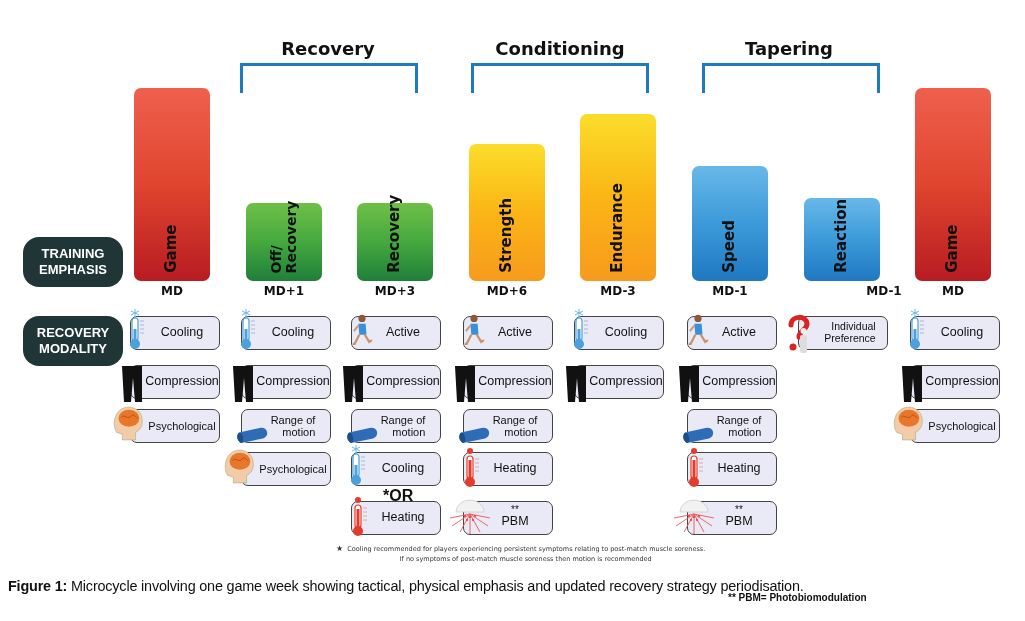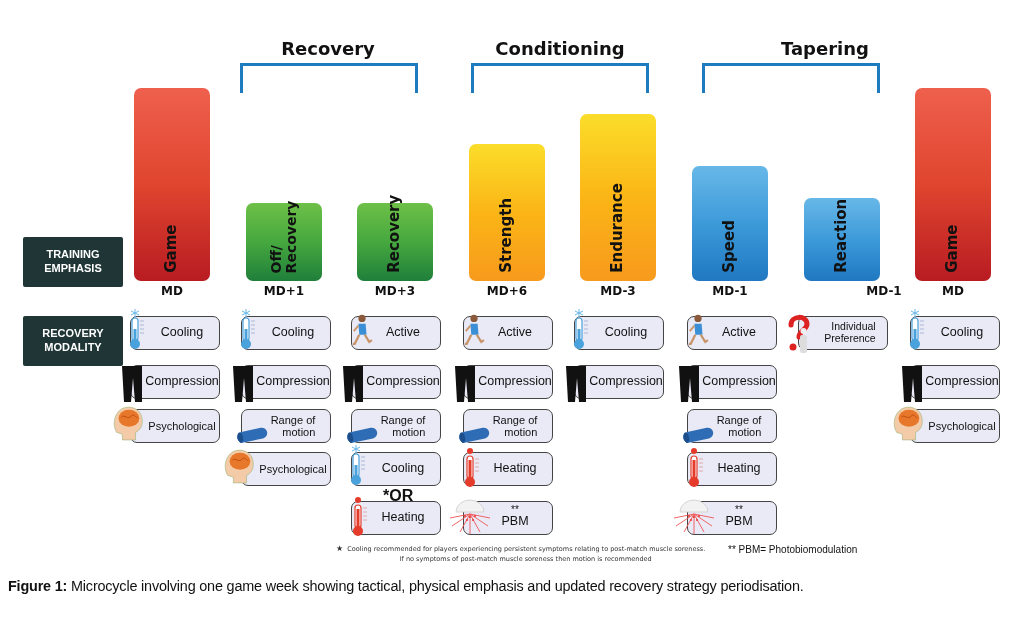--- a/index.html
+++ b/index.html
@@ -12,42 +12,42 @@
   .bar { position: absolute; border-radius: 7px; }
   .bar-text { position: absolute; left: 50%; bottom: 8px; transform-origin: left bottom; transform: rotate(-90deg) translate(0, 50%); white-space: nowrap; font-family: "DejaVu Sans", sans-serif; font-weight: bold; font-size: 15px; color: #111; line-height: 1.05; }
   .bar-text.two { font-size: 14px; }
   .red { background: linear-gradient(#ee604d, #e0452f 50%, #b81c22); }
   .green { background: linear-gradient(#6dc047, #46a83f 50%, #1f7f3a); }
   .yellow { background: linear-gradient(#fbdd2a, #fbb516 50%, #f79a1d); }
   .blue { background: linear-gradient(#67b8e8, #3d9ad9 50%, #1f78c1); }
 
   .day-label { position: absolute; top: 284px; width: 80px; text-align: center; font-family: "DejaVu Sans", sans-serif; font-weight: bold; font-size: 12px; color: #111; }
 
-  .row-label { position: absolute; left: 23px; width: 100px; height: 50px; background: #1f3536; border-radius: 2px; color: #fff; font-weight: bold; font-size: 11px; text-align: center; display: flex; align-items: center; justify-content: center; line-height: 1.25; }
+  .row-label { position: absolute; left: 23px; width: 100px; height: 50px; background: #1f3536; border-radius: 16px; color: #fff; font-weight: bold; font-size: 13px; text-align: center; display: flex; align-items: center; justify-content: center; line-height: 1.25; }
 
   .mod { position: absolute; width: 90px; height: 34px; background: #e9eaf6; border: 1.3px solid #444; border-radius: 7px; font-size: 12.5px; color: #111; display: flex; align-items: center; justify-content: center; text-align: center; line-height: 1.1; padding-left: 14px; }
   .mod.small { font-size: 11px; text-align: right; }
   .mod.smaller { font-size: 10.5px; }
   .mod .sup { position: absolute; top: 1px; left: 0; right: 0; text-align: center; font-size: 10px; padding-left: 14px; }
   .mod-icon { position: absolute; left: -6px; top: -6px; width: 24px; height: 42px; }
   .or-label { position: absolute; font-weight: bold; font-size: 16px; }
 
   .footnote { position: absolute; font-family: "DejaVu Sans", sans-serif; font-size: 6.5px; color: #333; line-height: 1.5; text-align: center; }
-  .footnote2 { position: absolute; font-size: 10px; font-weight: normal; color: #111; }
+  .footnote2 { position: absolute; font-size: 10px; font-weight: bold; color: #111; margin-top: 48px; }
   .caption { position: absolute; left: 8px; top: 577px; font-family: "Liberation Sans Narrow", "Liberation Sans", sans-serif; font-size: 15.5px; color: #111; letter-spacing: -0.2px; transform: scaleX(0.93); transform-origin: left; white-space: nowrap; }
   .caption b { font-weight: bold; }
 </style>
 </head>
 <body>
 
 <div class="phase-title" style="left:228px;">Recovery</div>
 <div class="bracket" style="left:240px; width:178px;"></div>
 <div class="phase-title" style="left:460px;">Conditioning</div>
 <div class="bracket" style="left:471px; width:178px;"></div>
-<div class="phase-title" style="left:725px;">Tapering</div>
+<div class="phase-title" style="left:689px;">Tapering</div>
 <div class="bracket" style="left:702px; width:178px;"></div>
 
 <div class="row-label" style="top:237px;">TRAINING EMPHASIS</div>
 <div class="row-label" style="top:316px;">RECOVERY MODALITY</div>
 
 <div class="bar red" style="left:134px; top:88px; width:76px; height:193px;">
   <span class="bar-text">Game</span>
 </div>
 <div class="bar green" style="left:246px; top:203px; width:76px; height:78px;">
   <span class="bar-text two" style="white-space:normal; width:72px;">Off/ Recovery</span>

